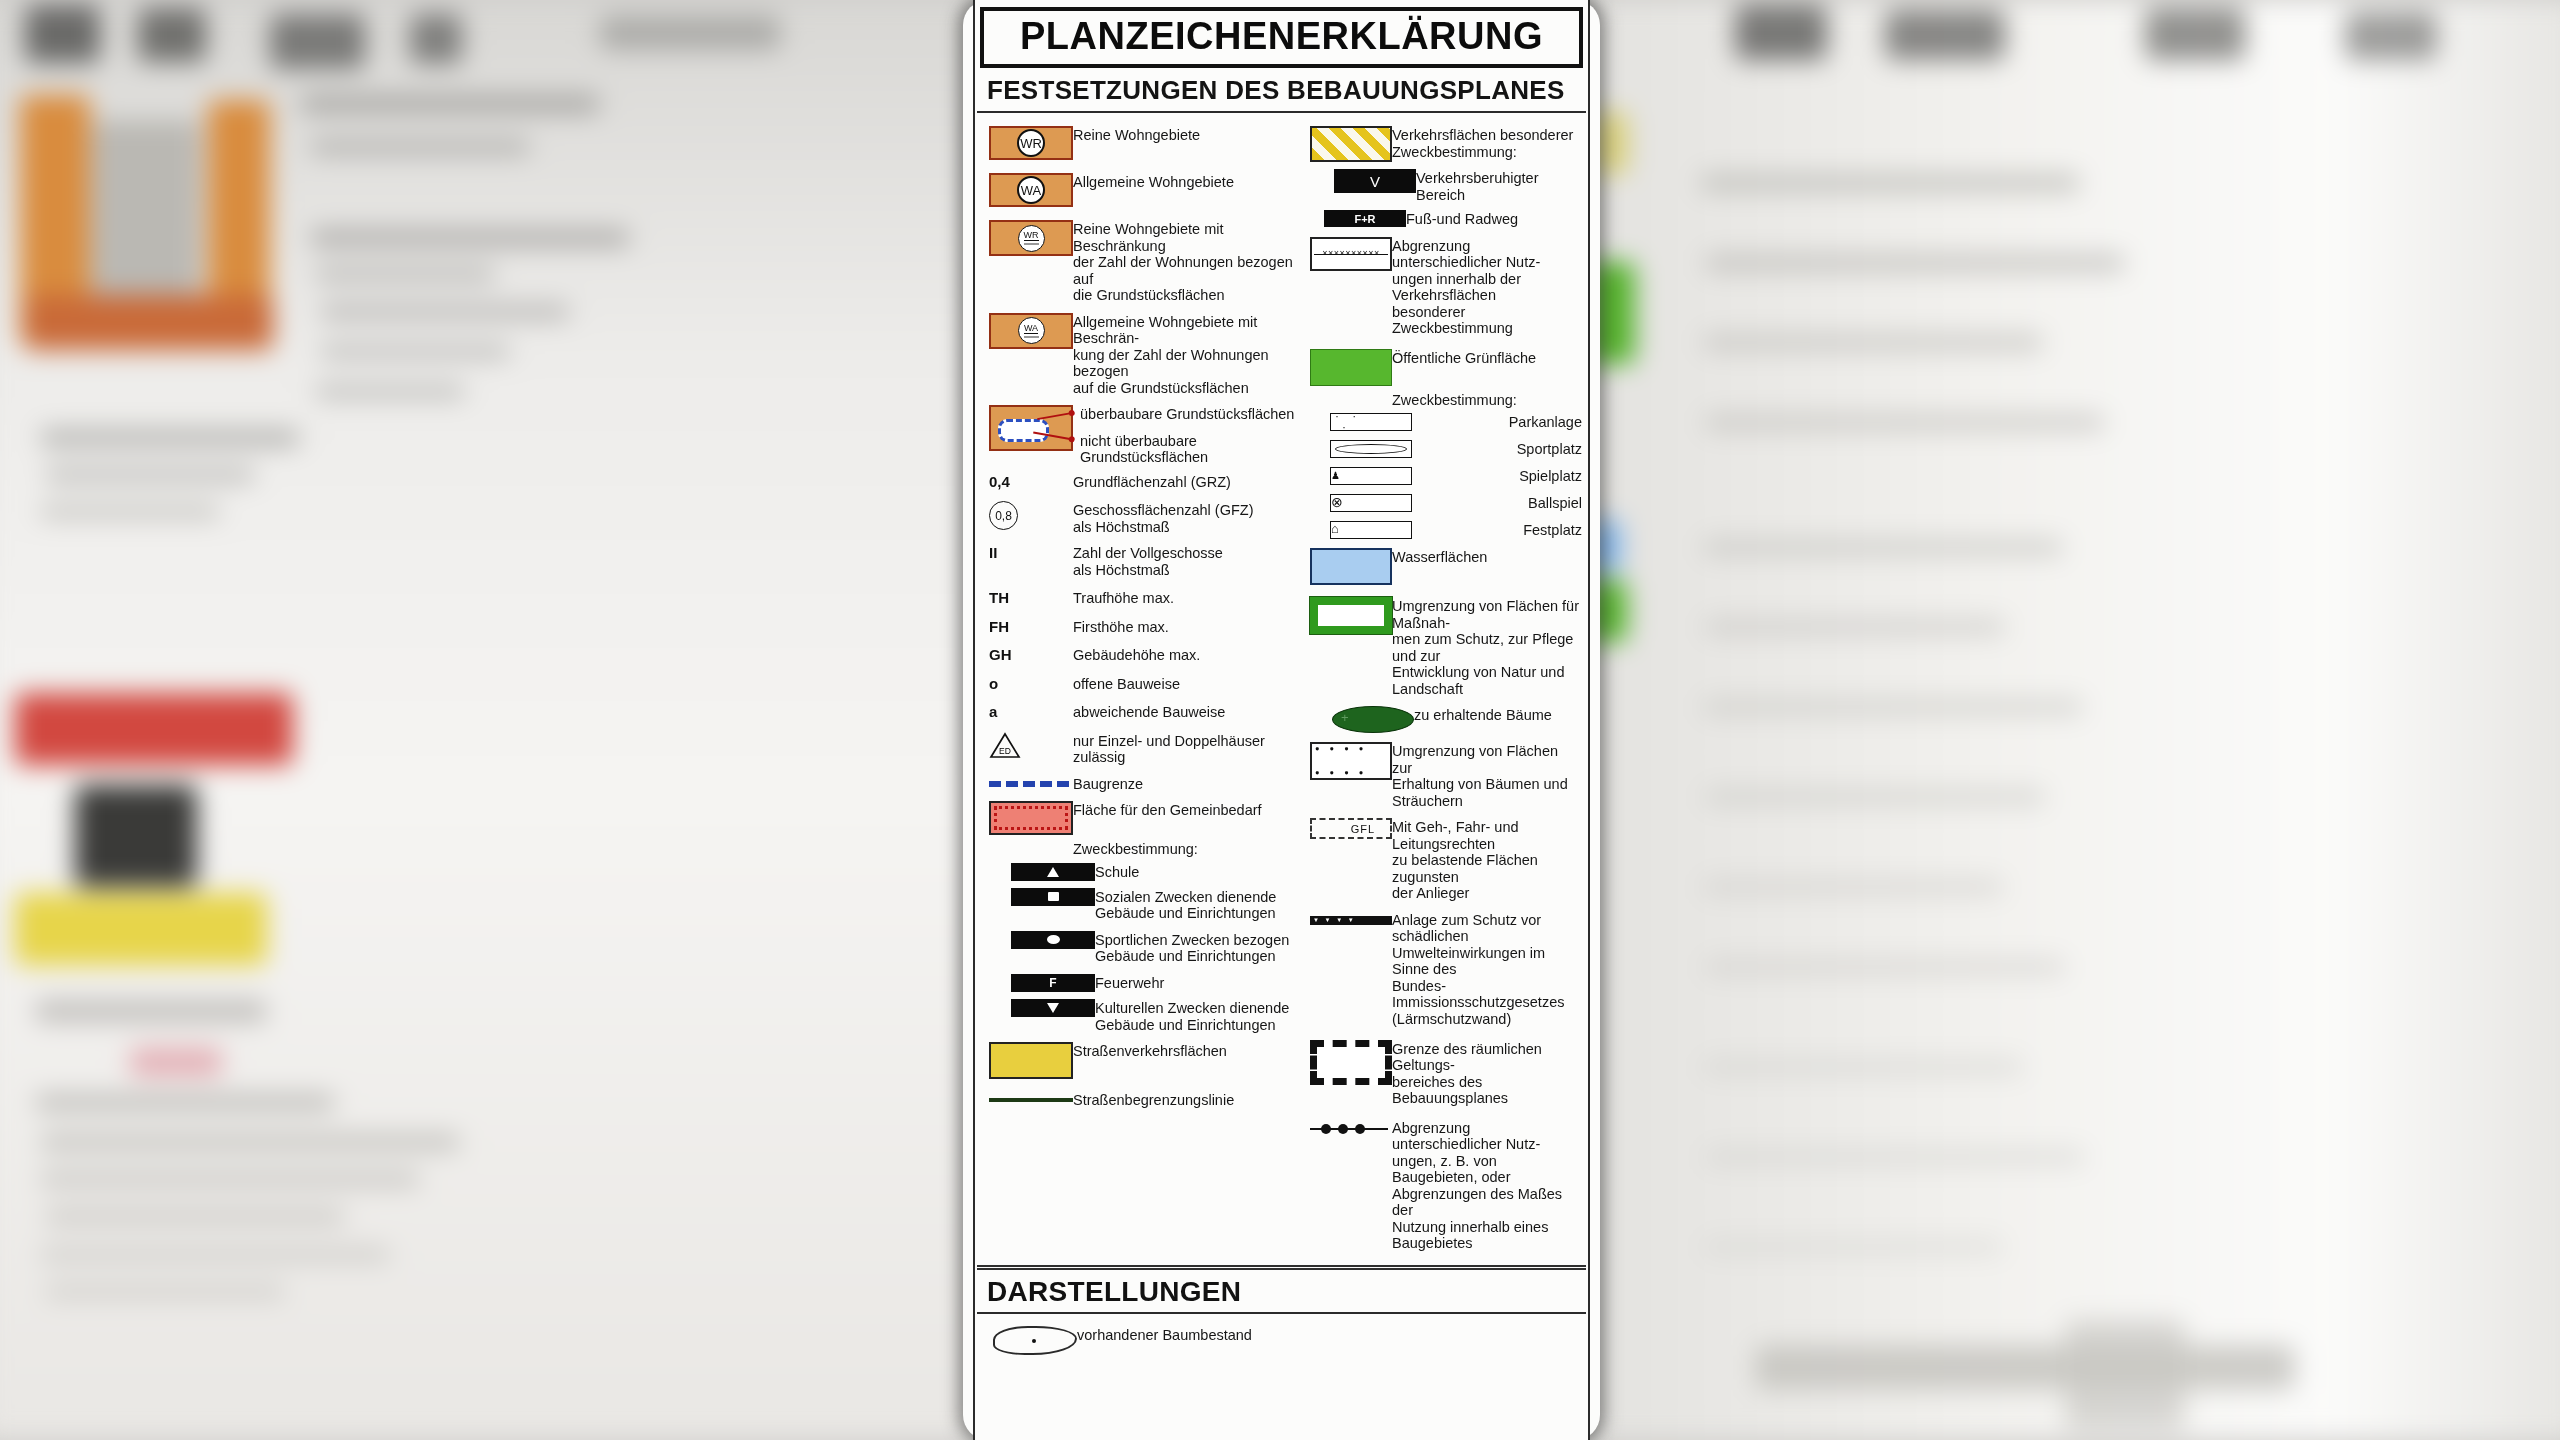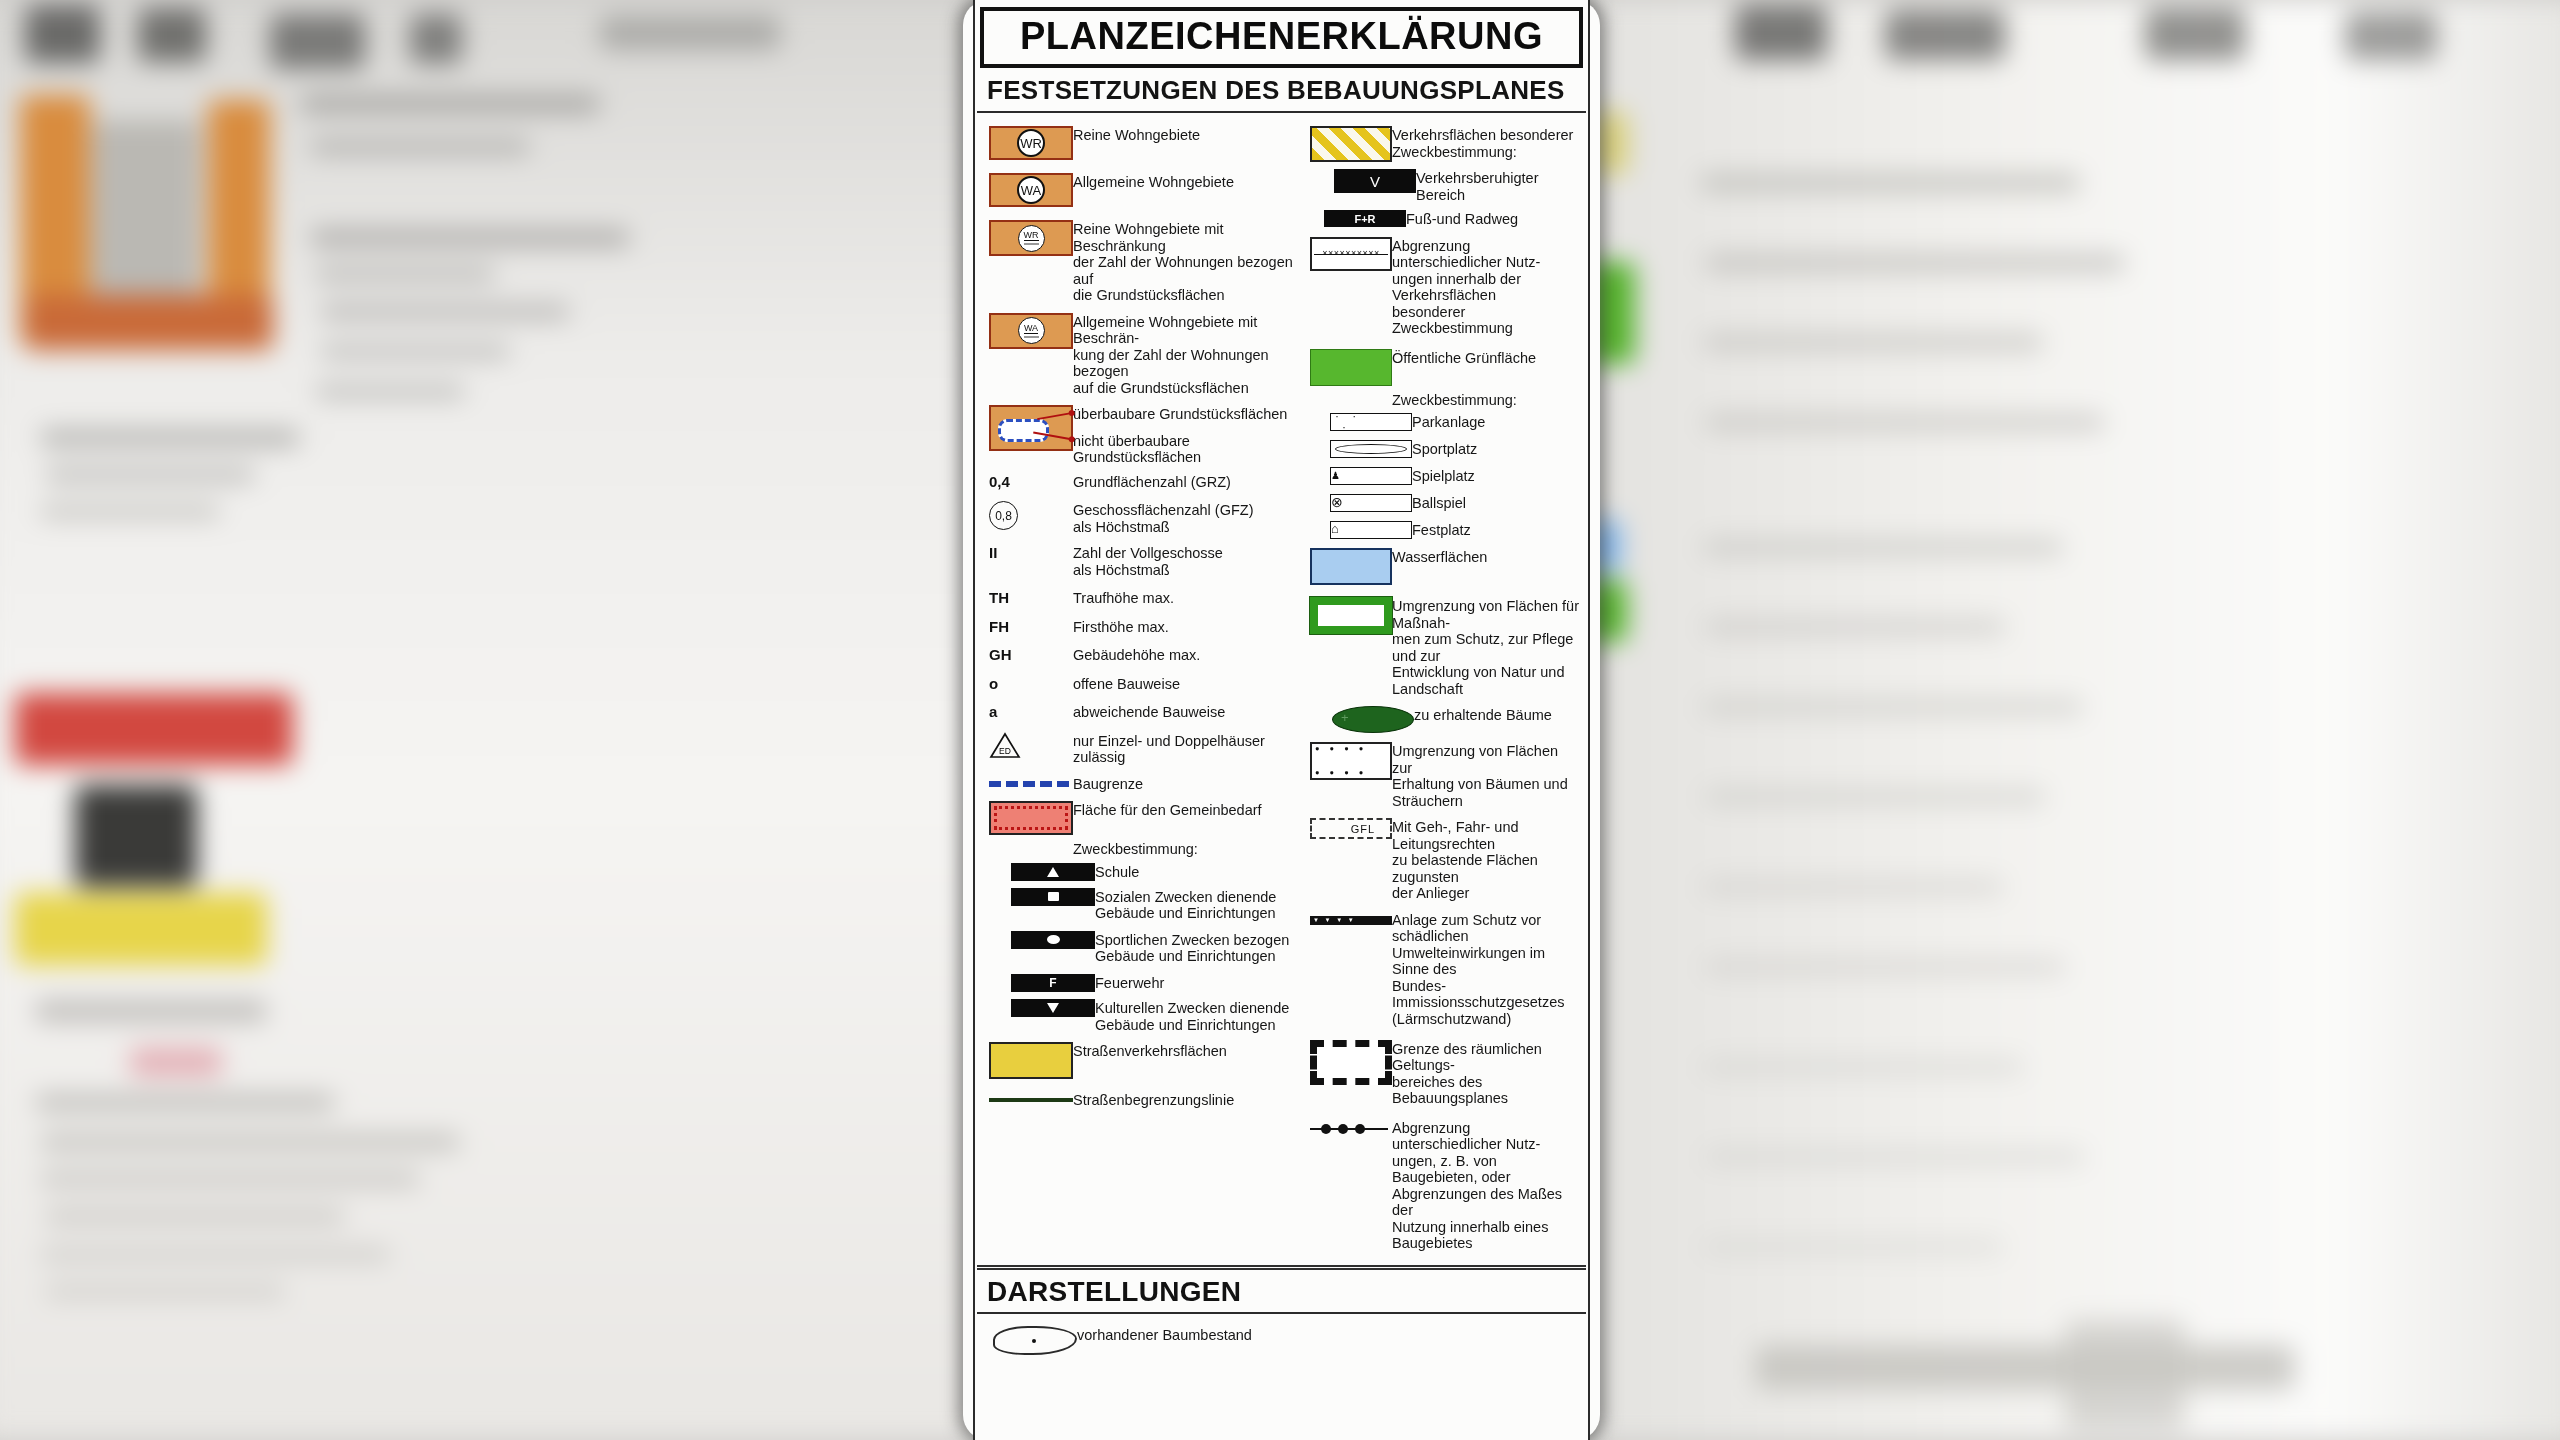--- a/index.html
+++ b/index.html
@@ -23,21 +23,21 @@
   .subhead { font-size:26px; font-weight:bold; color:#141414; padding:7px 8px 5px 10px;
              border-bottom:2px solid #2b2b2b; letter-spacing:.3px; }
   .cols { display:flex; padding:13px 4px 0 12px; }
   .col-left  { flex:0 0 321px; }
   .col-right { flex:1 1 auto; }
 
   .row { display:flex; align-items:flex-start; margin-bottom:9px; position:relative; }
   .sym { flex:0 0 84px; display:flex; align-items:flex-start; padding-top:0; }
   .col-right .sym { flex:0 0 82px; }
   .lbl { font-size:14.5px; line-height:1.14; color:#161616; white-space:pre-line; padding-top:1px; }
-  .lbl-stack { display:flex; flex-direction:column; gap:9px; }
+  .lbl-stack { display:flex; flex-direction:column; gap:9px;padding-left:7px; }
   .sechead { border-top:5px double #2e2e2e; margin-top:4px; }
   .sechead h2 { font-size:28px; font-weight:bold; color:#121212; padding:6px 2px 4px 10px;
                 border-bottom:2px solid #2b2b2b; letter-spacing:.3px; }
   .secbody { padding:12px 4px 0 12px; }
 
   
   .symtext { font-size:13px; color:#111; }
   .s-none { }
   .s-wr,.s-wa { width:66px; height:34px; background:#dd9a52; border:2px solid #943014;
                 display:flex; align-items:center; justify-content:center; }
@@ -139,21 +139,21 @@
   
   .r-wr,.r-wa { margin-bottom:13px; }
   .r-none { margin-bottom:5px; }
   .r-plain { margin-bottom:11px; }
   .r-buildable { margin-bottom:7px; }
   .r-gemeinbedarf { margin-bottom:5px; }
   .r-badge-tri-up,.r-badge-f { margin-bottom:7px; }
   .r-street { margin-bottom:12px; }
   .r-traffic { margin-bottom:7px; }
   .r-badge-v { margin-bottom:7px; }
-  .r-park,.r-sport,.r-play,.r-ball,.r-fest { margin-bottom:9px; }
+  .r-park,.r-sport,.r-play,.r-ball,.r-fest { margin-bottom:9px;justify-content:space-between; }
   .r-green { margin-bottom:5px; }
   .r-vusage,.r-water,.r-noise,.r-planb { margin-bottom:12px; }
 </style>
 </head>
 <body>
 
 <div class="stage">
 
   <div class="bg bg-left">
     <div class="blob" style="left:45px;top:5px;width:75px;height:58px;background:#4e4e4c;opacity:.8"></div>

